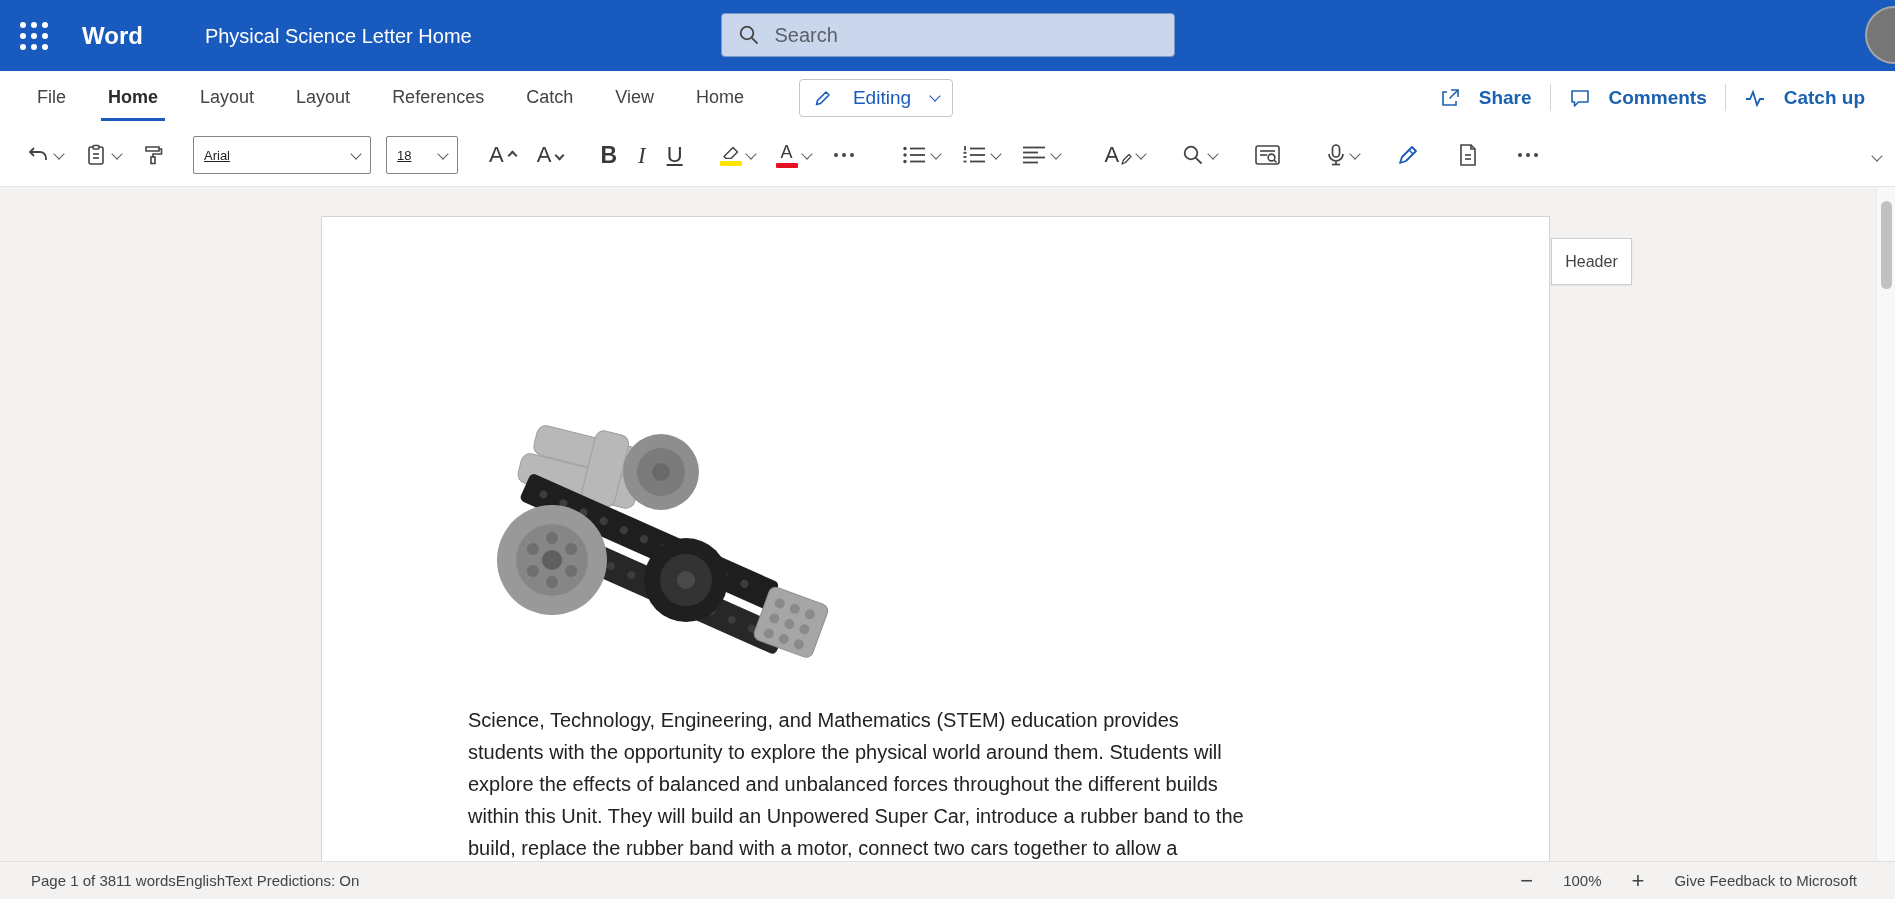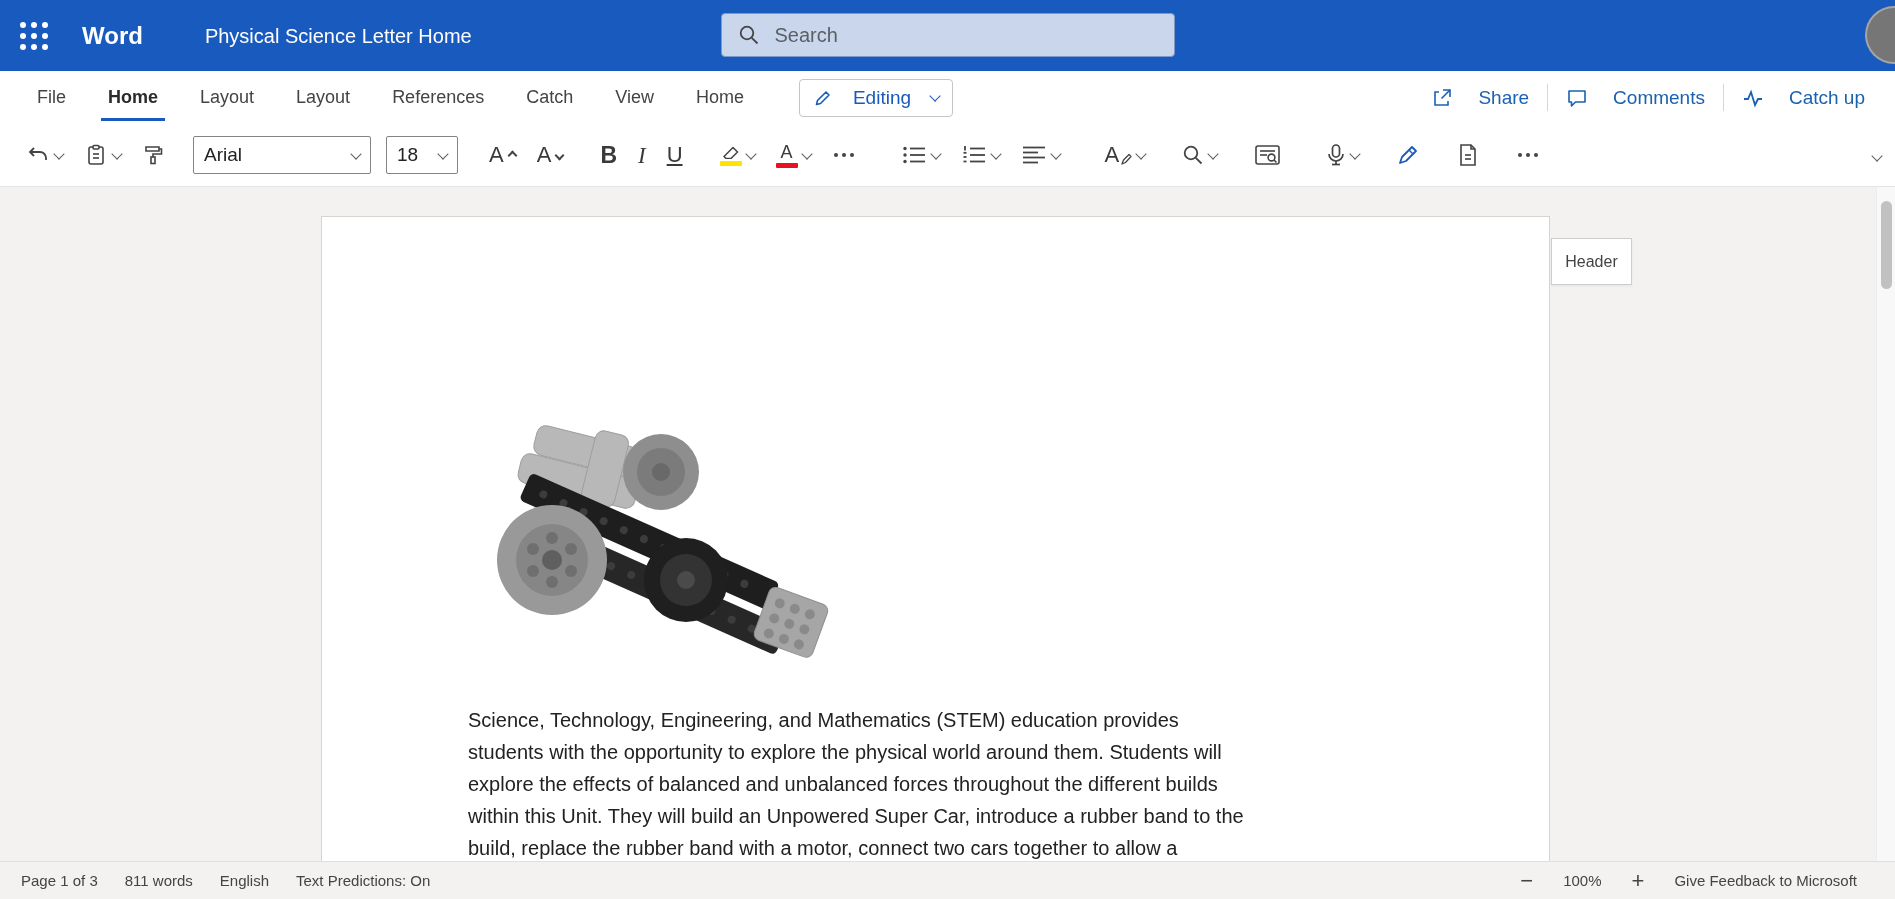--- a/index.html
+++ b/index.html
@@ -29,32 +29,32 @@
   
   .tabs-row { position:absolute; top:71px; left:0; right:0; height:53px; background:#fff;
     display:flex; align-items:stretch; font-size:18px; color:#444; padding-left:16px; }
   .tab { display:flex; align-items:center; padding:0 21px; cursor:pointer; position:relative; white-space:nowrap; }
   .tab.active { color:#2b2b2b; font-weight:600; }
   .tab.active::after { content:""; position:absolute; left:14px; right:14px; bottom:3px; height:3px; background:#185abd; }
   .editing-btn { align-self:center; margin-left:34px; display:flex; align-items:center; gap:20px;
     border:1px solid #c8c6c4; border-radius:4px; padding:7px 13px; color:#185abd; font-size:19px;
     background:#fff; cursor:pointer; white-space:nowrap; }
   .ribbon-right { margin-left:auto; display:flex; align-items:center; padding-right:12px; color:#1a61b0; font-size:19px; }
-  .action-btn { display:flex; align-items:center; gap:25px; padding:0 18px; cursor:pointer; white-space:nowrap; }
+  .action-btn { display:flex; align-items:center; gap:18px; padding:0 18px; cursor:pointer; white-space:nowrap;font-weight:bold; }
   .v-divider { width:1px; height:27px; background:#d8d6d4; }
 
   
   .toolbar { position:absolute; top:124px; left:0; right:0; height:63px; background:#fff;
     border-bottom:1px solid #e6e4e2; display:flex; align-items:center; padding-left:20px; gap:9px; color:#444; }
   .tb { display:flex; align-items:center; gap:5px; padding:5px 6px; border-radius:2px; cursor:pointer; }
   .chv { display:inline-block; width:8px; height:8px; border-right:1.8px solid #605e5c;
     border-bottom:1.8px solid #605e5c; transform:rotate(45deg); margin-top:-3px; }
   .chv.blue { border-color:#185abd; }
   .combo { display:flex; align-items:center; justify-content:space-between; border:1px solid #848484;
-    border-radius:2px; height:38px; padding:4px 10px; font-size:19px; cursor:pointer; background:#fff; color:#222; }
+    border-radius:2px; height:38px; padding:4px 10px; font-size:13px; cursor:pointer; background:#fff; color:#222;text-decoration:underline; }
   .combo.fname { width:178px; margin-left:14px; }
   .combo.fsize { width:72px; margin-left:6px; }
   .letter { font-size:22px; line-height:1; color:#3b3a39; }
   .bold-l { font-weight:700; font-size:23px; }
   .italic-l { font-style:italic; font-family:"Liberation Serif", serif; font-size:23px; }
   .under-l { text-decoration:underline; font-size:22px; }
   .pt-up { width:7px; height:7px; border-top:2px solid #444; border-left:2px solid #444; transform:rotate(45deg); margin-top:1px; }
   .pt-down { width:7px; height:7px; border-right:2px solid #444; border-bottom:2px solid #444; transform:rotate(45deg); margin-top:1px; }
   .stack { display:flex; flex-direction:column; align-items:center; gap:2px; }
   .bar { width:22px; height:5px; border-radius:1px; }
@@ -78,22 +78,22 @@
   .doc-body { position:absolute; left:146px; top:487px; width:950px; font-size:20px; line-height:32px;
     color:#222; white-space:pre-line; }
 
   
   .scrollbar { position:absolute; right:0; top:187px; width:19px; height:674px; background:#f9f8f8;
     border-left:1px solid #ececec; cursor:pointer; }
   .scroll-thumb { position:absolute; left:4px; top:14px; width:11px; height:88px; background:#c1c1c1; border-radius:6px; }
 
   
   .statusbar { position:absolute; left:0; right:0; bottom:0; height:38px; background:#f3f2f1;
-    border-top:1px solid #e1dfdd; display:flex; align-items:center; padding:0 38px 0 21px;
-    font-size:15px; color:#444; gap:27px; }
+    border-top:1px solid #e1dfdd; display:flex; align-items:center; padding:0 38px 0 31px;
+    font-size:15px; color:#444; }
   .status-item { cursor:pointer; white-space:nowrap; }
   .status-right { margin-left:auto; display:flex; align-items:center; gap:30px; }
   .zoom-btn { font-size:22px; line-height:1; cursor:pointer; color:#444; }
   svg { display:block; }
 </style>
 </head>
 <body>
 
 <header class="titlebar">
   <div class="waffle-btn">

